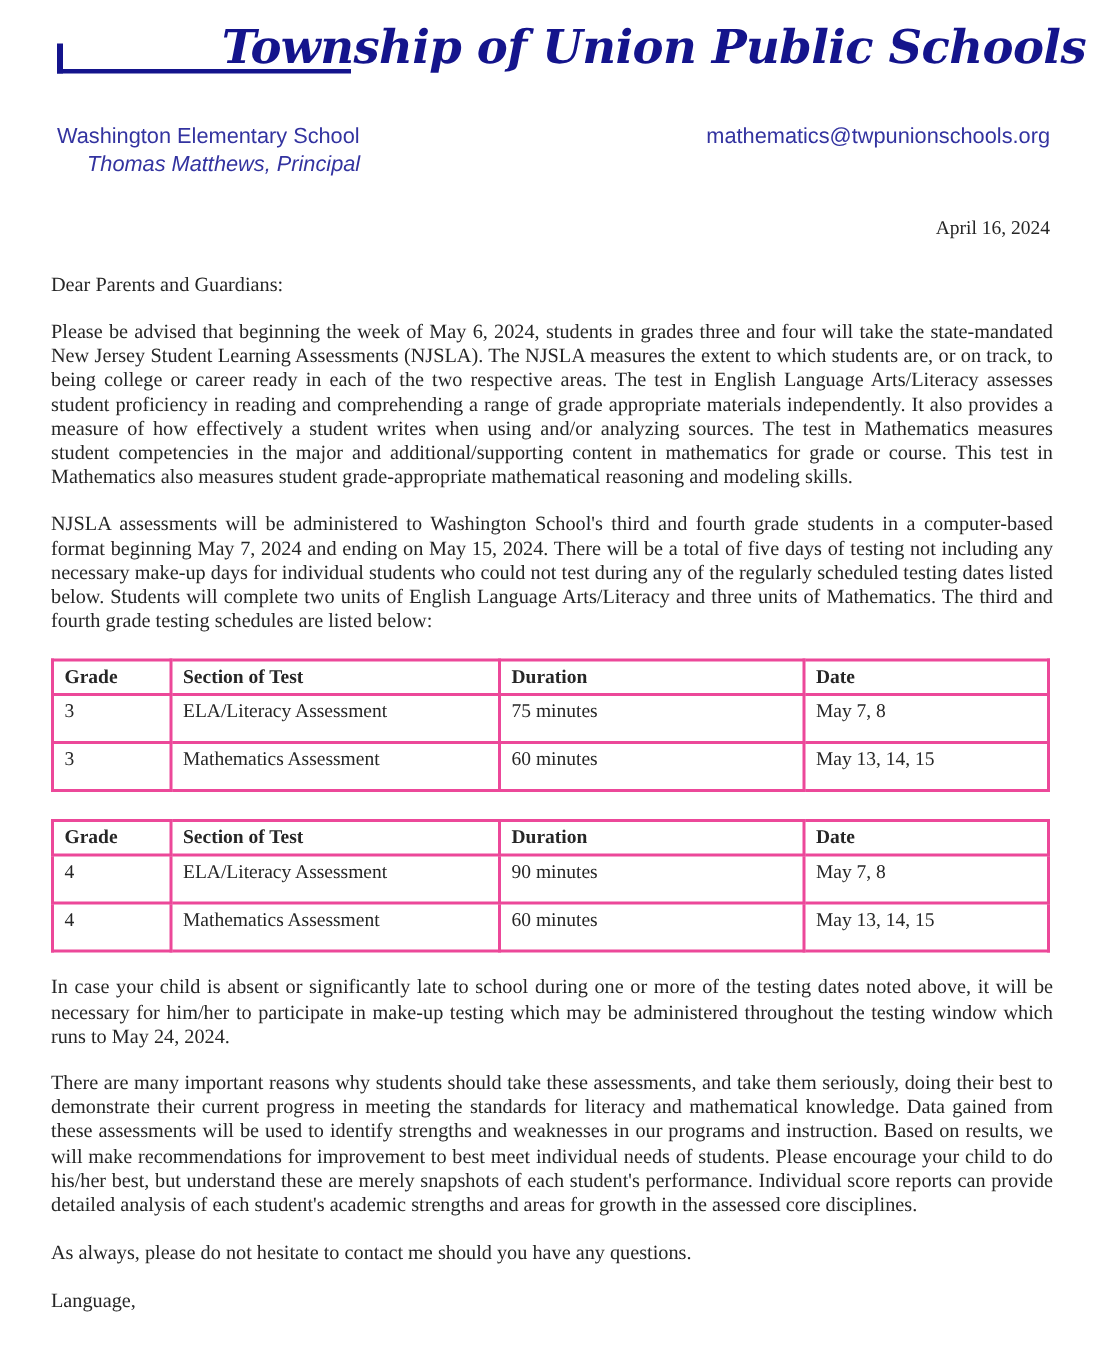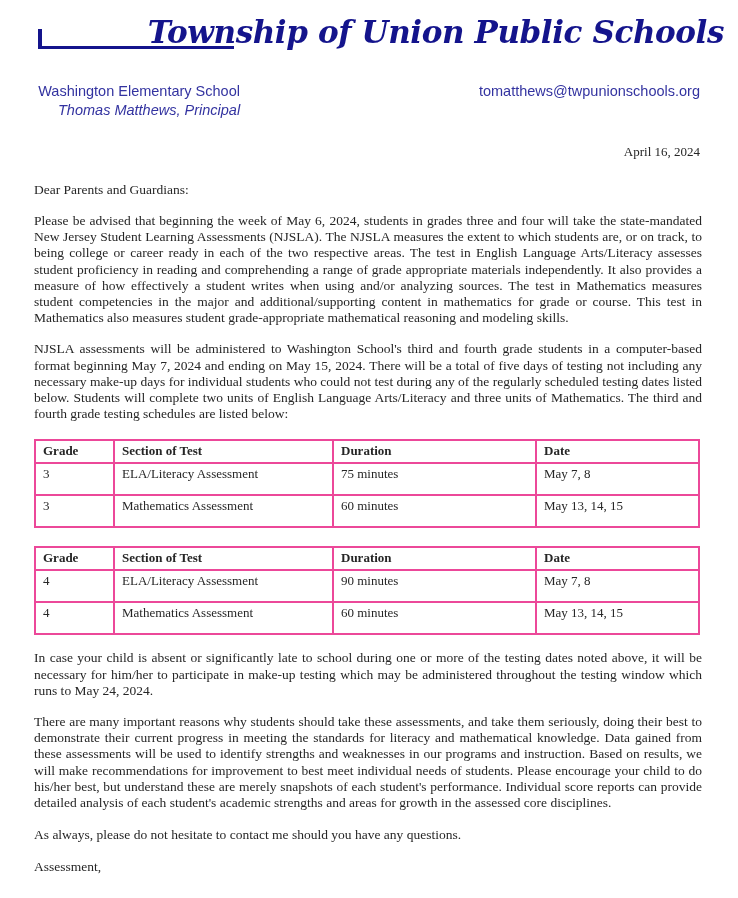--- a/index.html
+++ b/index.html
@@ -62,21 +62,20 @@
     height: 40px;
   }
   .school-block {
     position: absolute;
     left: 38px;
     top: 0;
     font-family: "Liberation Sans", sans-serif;
     color: #3333a0;
     font-size: 14.5px;
     line-height: 19px;
-    text-align: center;
   }
   .school-name { display: block; }
   .principal-name {
     display: block;
     font-style: italic;
     padding-left: 20px;
   }
   .email {
     position: absolute;
     right: 38px;
@@ -179,21 +178,21 @@
     <div class="lh-tick"></div>
     <div class="lh-rule"></div>
     <div class="lh-title">Township of Union Public Schools</div>
   </div>
 
   <div class="contact-row">
     <div class="school-block">
       <span class="school-name">Washington Elementary School</span>
       <span class="principal-name">Thomas Matthews, Principal</span>
     </div>
-    <div class="email">tomatthews@twpunionschools.org</div>
+    <div class="email">mathematics@twpunionschools.org</div>
   </div>
 
   <div class="body-area">
 
     <div class="date-line">April 16, 2024</div>
 
     <div class="salutation">Dear Parents and Guardians:</div>
 
     <p class="para">Please be advised that beginning the week of May 6, 2024, students in grades three and four will take the state-mandated New Jersey Student Learning Assessments (NJSLA).  The NJSLA measures the extent to which students are, or on track, to being college or career ready in each of the two respective areas. The test in English Language Arts/Literacy assesses student proficiency in reading and comprehending a range of grade appropriate materials independently. It also provides a measure of how effectively a student writes when using and/or analyzing sources. The test in Mathematics measures student competencies in the major and additional/supporting content in mathematics for grade or course.  This test in Mathematics also measures student grade-appropriate mathematical reasoning and modeling skills.</p>
 
@@ -260,18 +259,18 @@
         </tr>
       </tbody>
     </table>
 
     <p class="para">In case your child is absent or significantly late to school during one or more of the testing dates noted above, it will be necessary for him/her to participate in make-up testing which may be administered throughout the testing window which runs to May 24, 2024.</p>
 
     <p class="para">There are many important reasons why students should take these assessments, and take them seriously, doing their best to demonstrate their current progress in meeting the standards for literacy and mathematical knowledge. Data gained from these assessments will be used to identify strengths and weaknesses in our programs and instruction. Based on results, we will make recommendations for improvement to best meet individual needs of students. Please encourage your child to do his/her best, but understand these are merely snapshots of each student's performance. Individual score reports can provide detailed analysis of each student's academic strengths and areas for growth in the assessed core disciplines.</p>
 
     <div class="signoff">As always, please do not hesitate to contact me should you have any questions.</div>
 
-    <div class="sincerely">Assessment,</div>
+    <div class="sincerely">Language,</div>
 
   </div>
 
 
 </div>
 
 </body></html>

